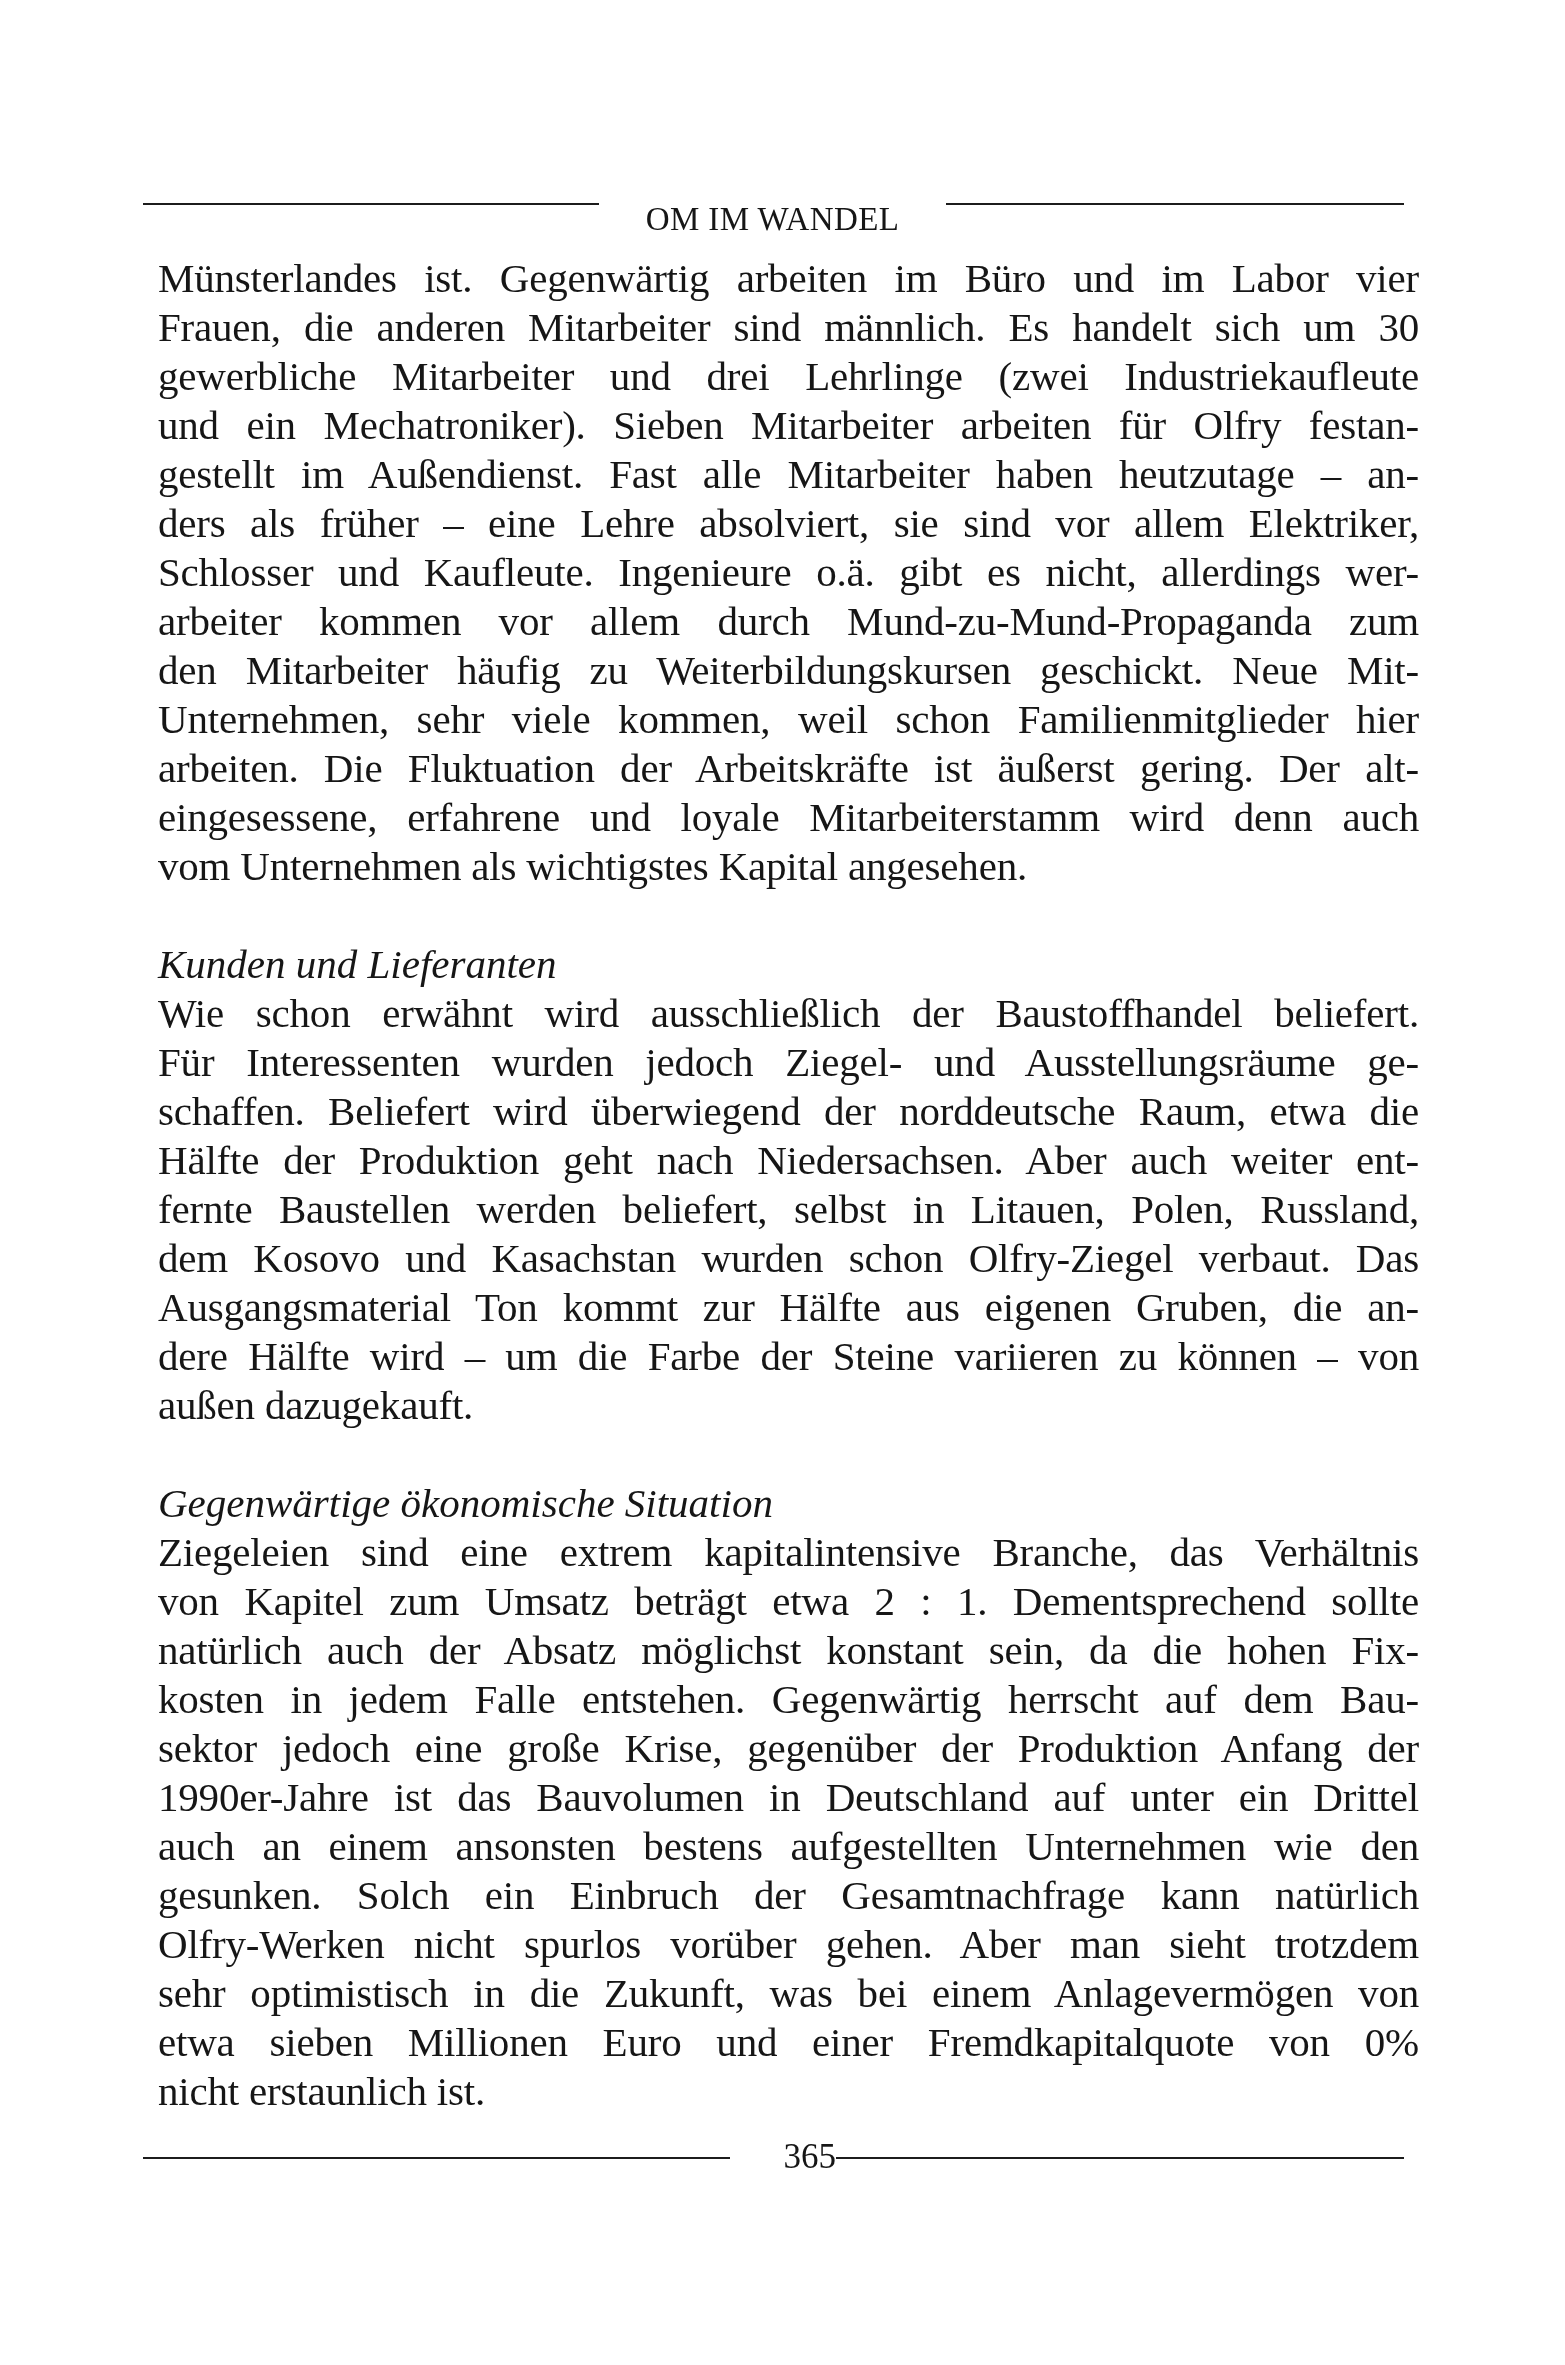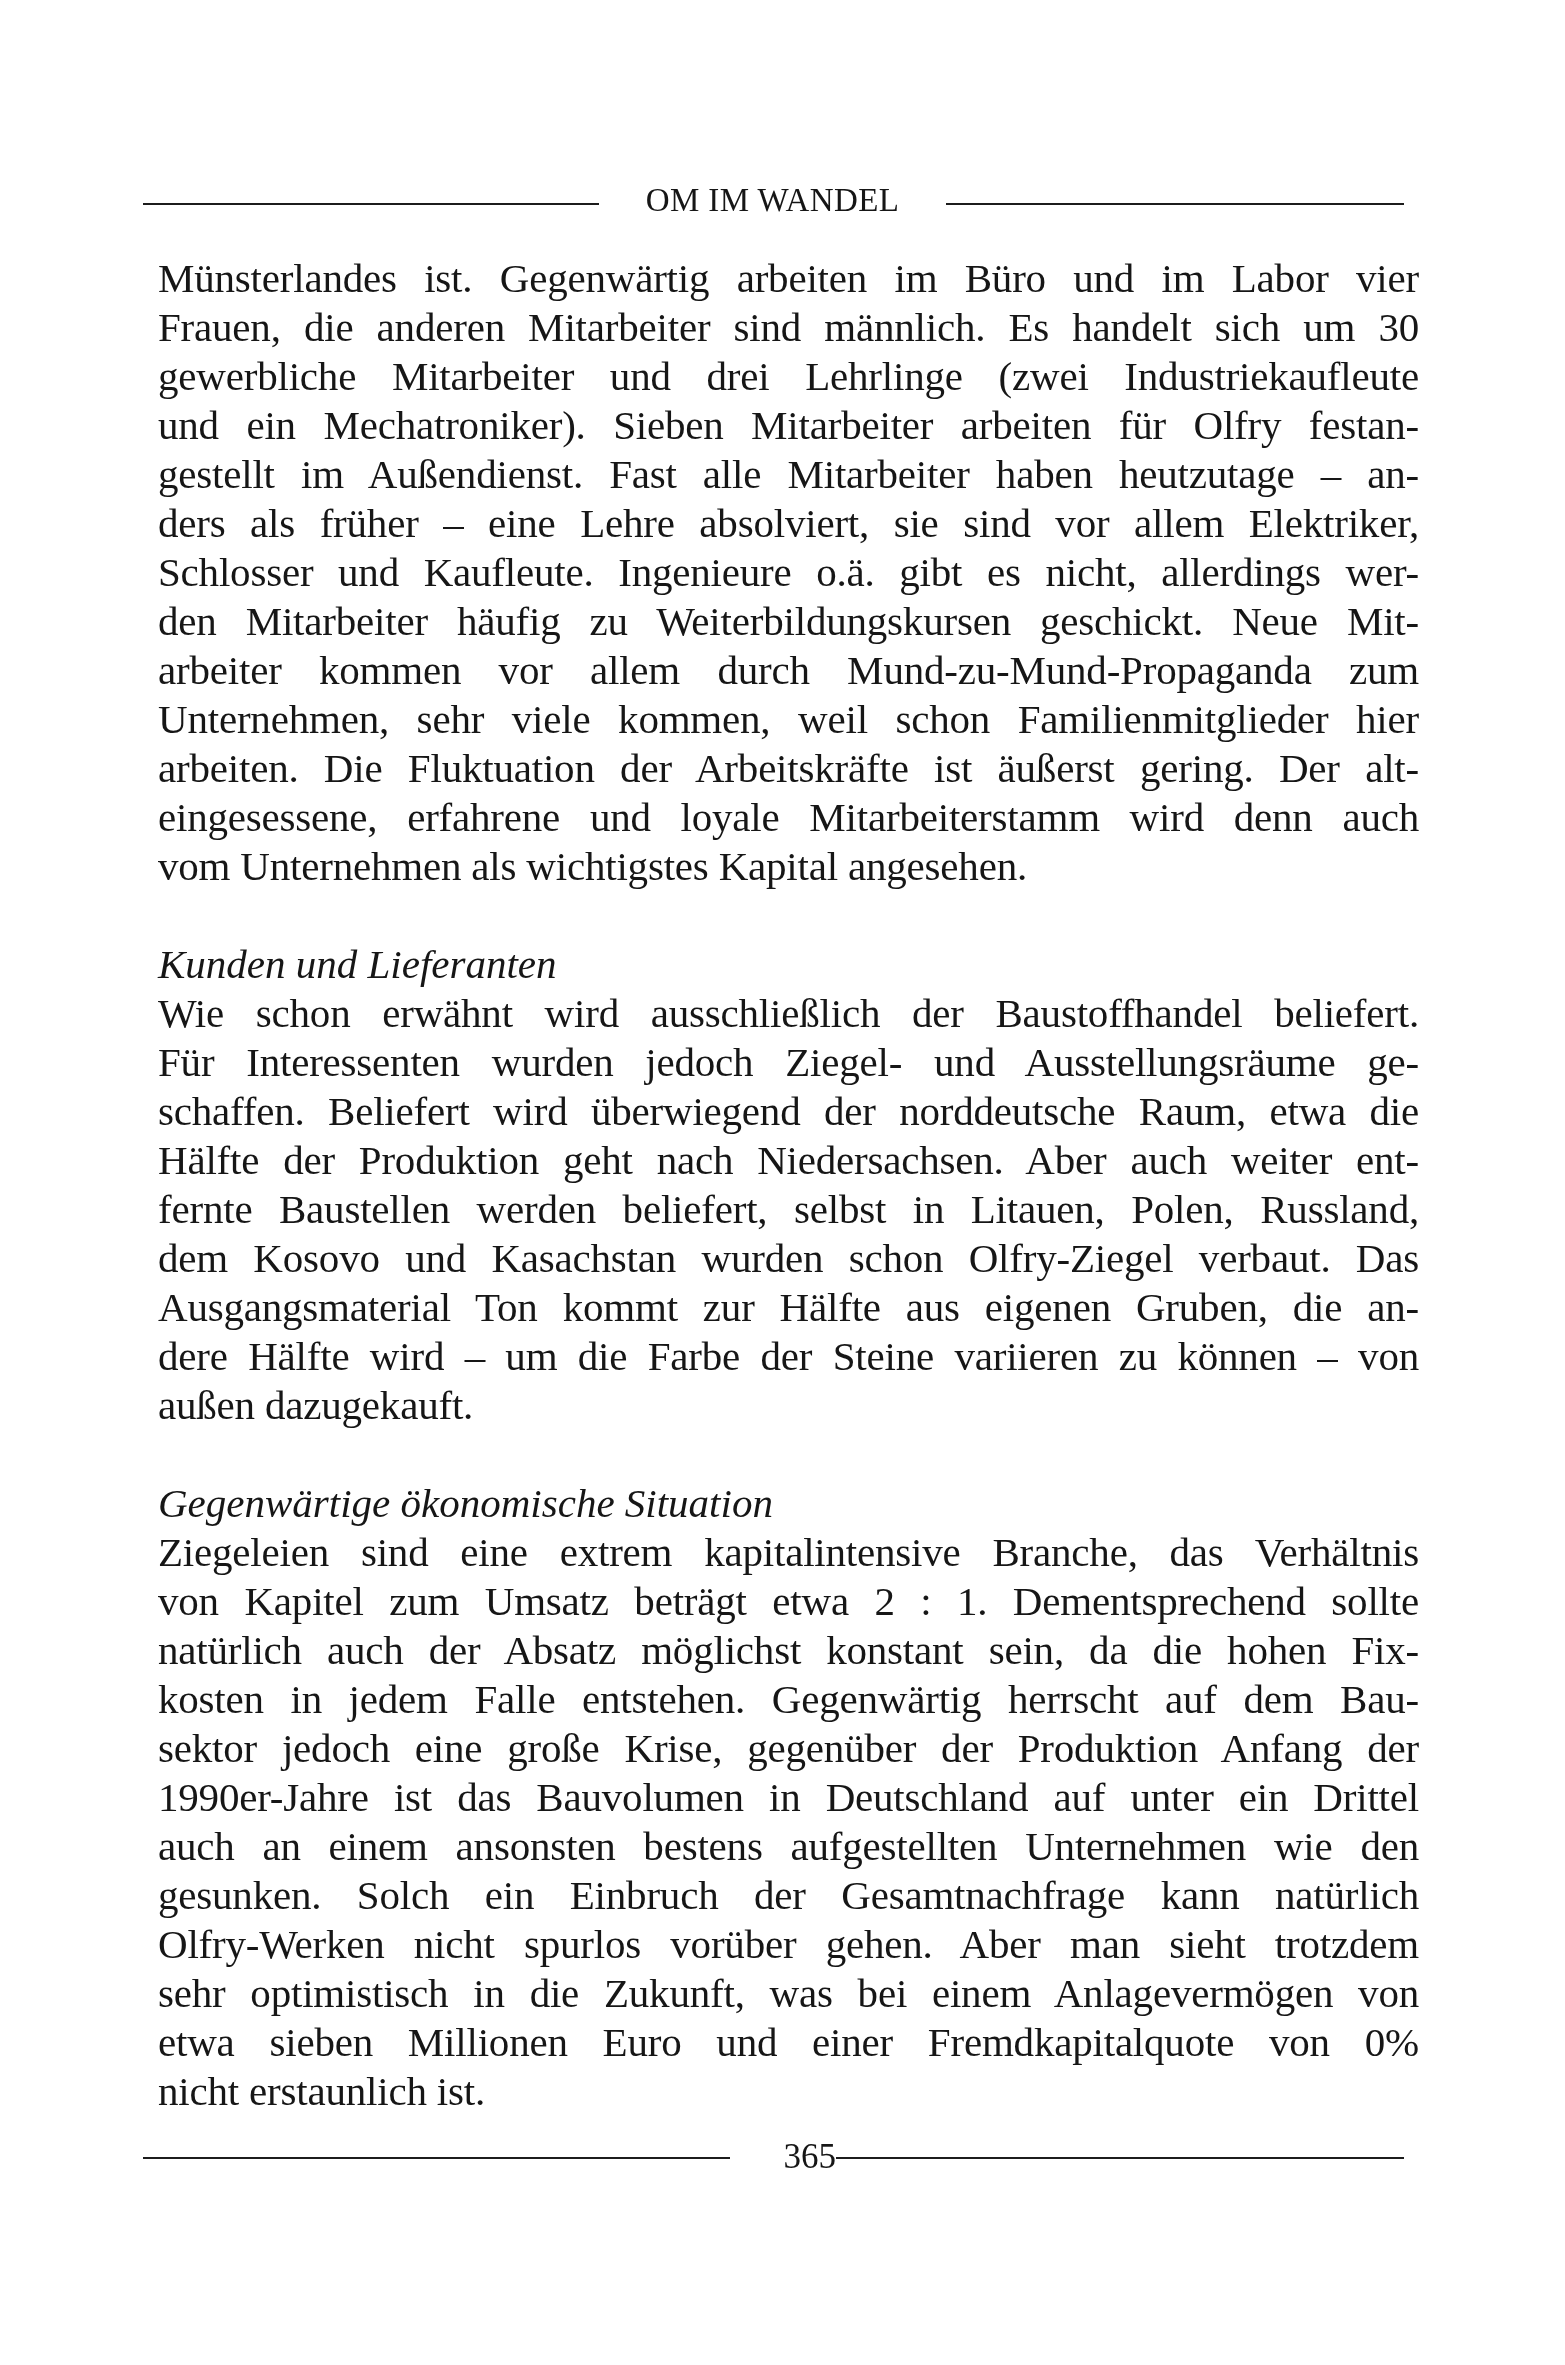--- a/index.html
+++ b/index.html
@@ -34,21 +34,21 @@
     position: absolute;
     height: 1.8px;
     background: #1c1c1c;
   }
   .running-head .rule.left  { left: 0; width: 456px; top: 22px; }
   .running-head .rule.right { left: 803px; width: 458px; top: 22px; }
   .running-head .title {
     position: absolute;
     left: 456px;
     width: 347px;
-    top: 0;
+    top: 19px;
     text-align: center;
     font-size: 33px;
     letter-spacing: 0.4px;
     line-height: 39px;
   }
   
   .body {
     position: absolute;
     left: 15px;
     top: 254px;
@@ -110,22 +110,22 @@
   <div class="body">
 
     <div class="paragraph">
       <span class="line">Münsterlandes ist. Gegenwärtig arbeiten im Büro und im Labor vier</span>
       <span class="line">Frauen, die anderen Mitarbeiter sind männlich. Es handelt sich um 30</span>
       <span class="line">gewerbliche Mitarbeiter und drei Lehrlinge (zwei Industriekaufleute</span>
       <span class="line">und ein Mechatroniker). Sieben Mitarbeiter arbeiten für Olfry festan-</span>
       <span class="line">gestellt im Außendienst. Fast alle Mitarbeiter haben heutzutage – an-</span>
       <span class="line">ders als früher – eine Lehre absolviert, sie sind vor allem Elektriker,</span>
       <span class="line">Schlosser und Kaufleute. Ingenieure o.ä. gibt es nicht, allerdings wer-</span>
+      <span class="line">arbeiter kommen vor allem durch Mund-zu-Mund-Propaganda zum</span>
       <span class="line">den Mitarbeiter häufig zu Weiterbildungskursen geschickt. Neue Mit-</span>
-      <span class="line">arbeiter kommen vor allem durch Mund-zu-Mund-Propaganda zum</span>
       <span class="line">Unternehmen, sehr viele kommen, weil schon Familienmitglieder hier</span>
       <span class="line">arbeiten. Die Fluktuation der Arbeitskräfte ist äußerst gering. Der alt-</span>
       <span class="line">eingesessene, erfahrene und loyale Mitarbeiterstamm wird denn auch</span>
       <span class="line last">vom Unternehmen als wichtigstes Kapital angesehen.</span>
     </div>
 
     <div class="section">
       <span class="heading">Kunden und Lieferanten</span>
       <span class="line">Wie schon erwähnt wird ausschließlich der Baustoffhandel beliefert.</span>
       <span class="line">Für Interessenten wurden jedoch Ziegel- und Ausstellungsräume ge-</span>

